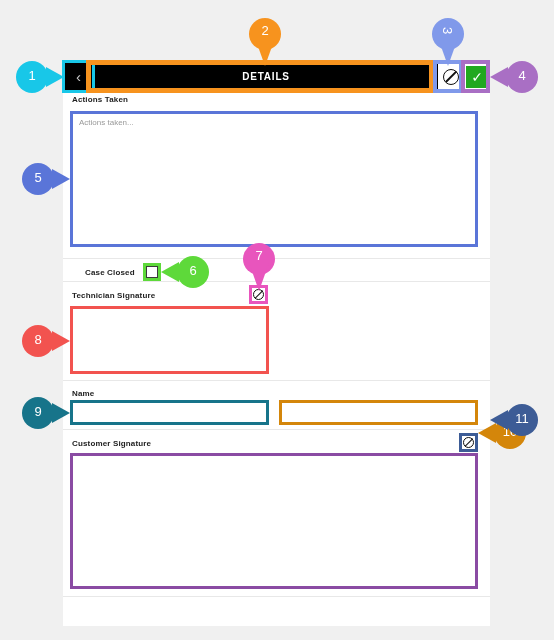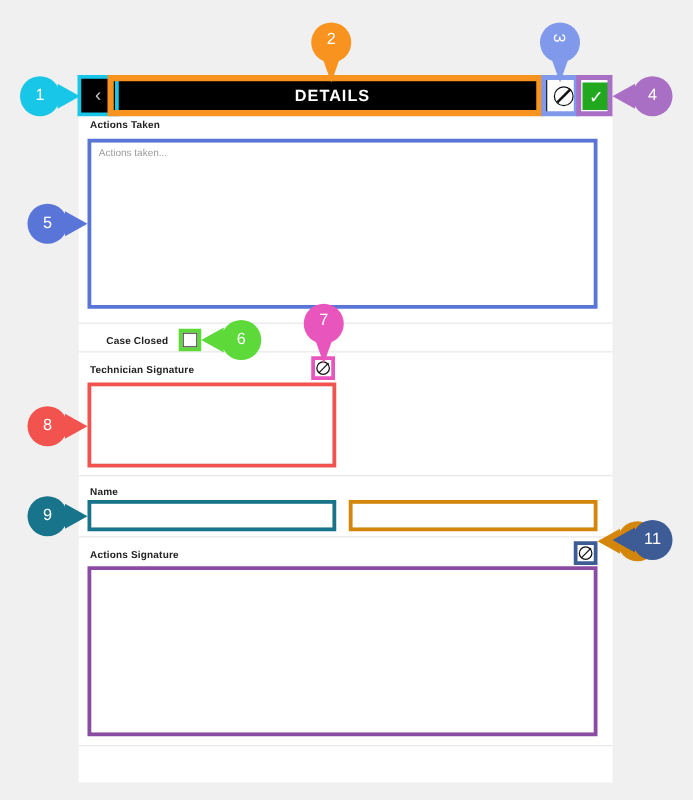--- a/index.html
+++ b/index.html
@@ -32,21 +32,21 @@
     background: #000000;
     display: flex; align-items: center; justify-content: center;
     color: #c8c8c8; font-size: 15px; line-height: 1;
   }
   .title-bar {
     flex: 1; height: 31px;
     background: #000000;
     display: flex; align-items: center; justify-content: center;
   }
   .title-bar span {
-    color: #ffffff; font-size: 13px; font-weight: bold;
+    color: #ffffff; font-size: 10px; font-weight: bold;
     letter-spacing: 0.8px;
   }
   .hdr-icon-btn {
     width: 26px; height: 31px;
     background: #ffffff;
     display: flex; align-items: center; justify-content: center;
   }
   .hdr-icon-btn.green { background: #ffffff; }
   .icon-cancel {
     width: 16px; height: 16px; border-radius: 50%;
@@ -237,21 +237,21 @@
     <span class="icon-cancel-sm"></span>
   </div>
   <div class="sigpad-tech"></div>
 
   <div class="sec-label" id="lbl-name">Name</div>
   <input class="input-name" type="text" placeholder="" style="">
 
   <div class="sec-label" id="lbl-email">Email</div>
   <input class="input-email" type="text" placeholder="" style="">
 
-  <div class="sec-label" id="lbl-cust">Actions Signature</div>
+  <div class="sec-label" id="lbl-cust">Customer Signature</div>
   <div class="clear-btn-cust">
     <span class="icon-cancel-sm"></span>
   </div>
   <div class="sigpad-cust"></div>
 
   <div class="hl" style="left:62px;top:60px;width:33px;height:33px;border:3px solid #18c7e8;"></div>
   <div class="hl" style="left:86px;top:60px;width:348px;height:33px;border:5px solid #f7931e;"></div>
   <div class="hl" style="left:433px;top:60px;width:30px;height:33px;border:4px solid #8099ea;"></div>
   <div class="hl" style="left:461px;top:60px;width:29px;height:33px;border:4px solid #a96fc4;"></div>
   <div class="hl" style="left:70px;top:111px;width:408px;height:136px;border:3px solid #5a75d8;"></div>
@@ -316,20 +316,20 @@
     <span class="tail" style="border-left:18px solid #17748a;"></span>
     <span class="num">9</span>
   </div>
 
   <div class="pin pin-left" style="left:478px;top:417px;">
     <span class="bulb" style="background:#d4860a;"></span>
     <span class="tail" style="border-right:18px solid #d4860a;"></span>
     <span class="num">10</span>
   </div>
 
-  <div class="pin pin-left" style="left:490px;top:416px;">
+  <div class="pin pin-left" style="left:490px;top:404px;">
     <span class="bulb" style="background:#3d5c96;"></span>
     <span class="tail" style="border-right:18px solid #3d5c96;"></span>
     <span class="num">11</span>
   </div>
 
 
 </div>
 
 </body></html>

